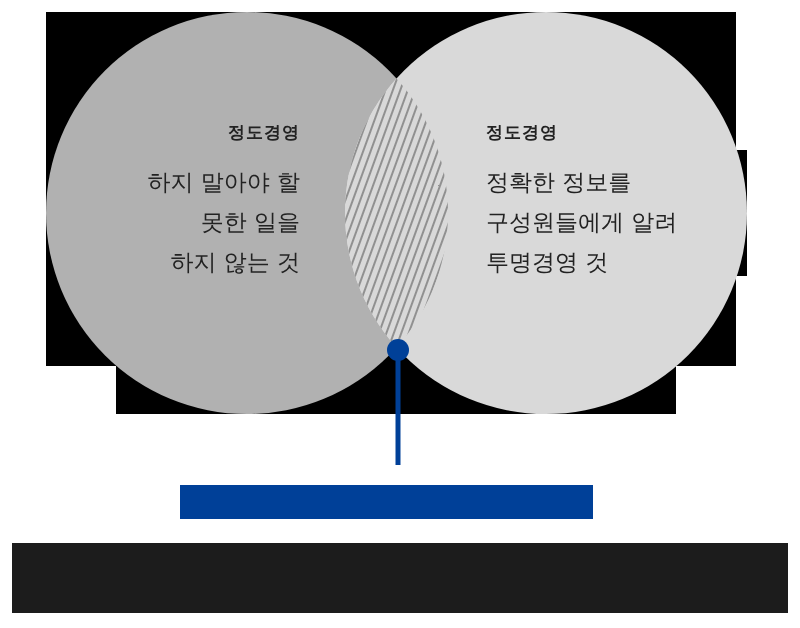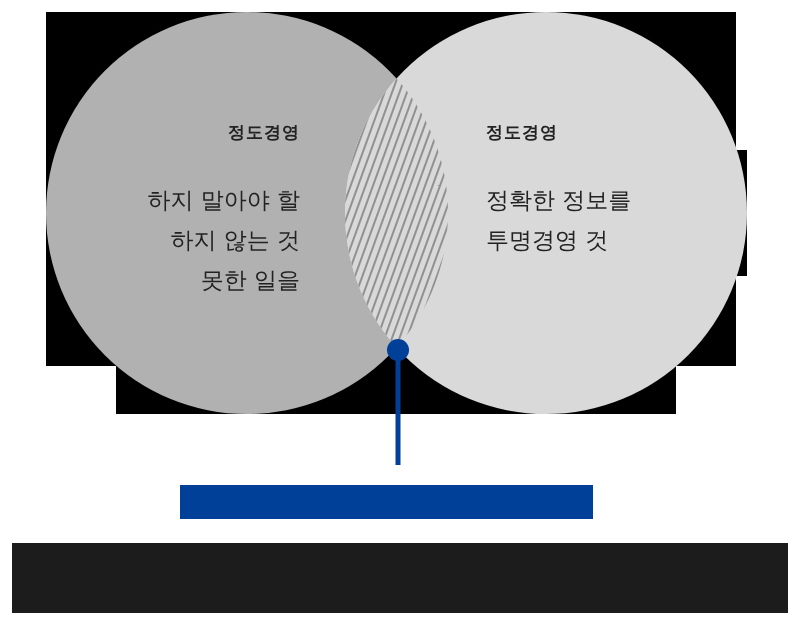--- a/index.html
+++ b/index.html
@@ -5,21 +5,21 @@
   html, body { margin: 0; padding: 0; background: #ffffff; }
   body { width: 800px; height: 628px; position: relative; overflow: hidden;
          font-family: "DejaVu Sans", "Liberation Sans", sans-serif; }
   .bg-block { position: absolute; background: #000000; }
   svg.venn { position: absolute; left: 0; top: 0; }
   .label { position: absolute; color: #222222; }
   .title { font-size: 17px; font-weight: bold; line-height: 32px; letter-spacing: 1px; }
   .body-text { font-size: 23px; line-height: 40px; }
   .left-block { left: 60px; width: 240px; top: 116px; text-align: right; }
   .right-block { left: 486px; width: 260px; top: 116px; text-align: left; }
-  .lines { margin-top: 32px; }
+  .lines { margin-top: 14px; }
   .lines div { white-space: nowrap; }
   .blue-bar { position: absolute; left: 180px; top: 485px; width: 413px; height: 34px; background: #004098; }
   .dark-bar { position: absolute; left: 12px; top: 543px; width: 776px; height: 70px; background: #1c1c1c; }
 </style>
 </head>
 <body>
 
 <div class="bg-block" style="left:46px; top:12px; width:690px; height:354px;"></div>
 <div class="bg-block" style="left:736px; top:150px; width:11px; height:126px;"></div>
 <div class="bg-block" style="left:116px; top:366px; width:560px; height:48px;"></div>
@@ -38,27 +38,28 @@
   <circle cx="546" cy="213" r="201" fill="#d9d9d9"></circle>
   <circle cx="546" cy="213" r="201" fill="url(#hatch)" clip-path="url(#clip-left)"></circle>
   <line x1="398" y1="350" x2="398" y2="465" stroke="#004098" stroke-width="5"></line>
   <circle cx="398" cy="350" r="11" fill="#004098"></circle>
 </svg>
 
 <div class="label left-block">
   <div class="title">정도경영</div>
   <div class="lines body-text">
     <div>하지 말아야 할</div>
+    <div>못한 일을</div>
     <div>하지 않는 것</div>
-    <div>못한 일을</div>
   </div>
 </div>
 
 <div class="label right-block">
   <div class="title">정도경영</div>
   <div class="lines body-text">
     <div>정확한 정보를</div>
+    <div>구성원들에게 알려</div>
     <div>투명경영 것</div>
   </div>
 </div>
 
 <div class="blue-bar"></div>
 <div class="dark-bar"></div>
 
 </body></html>

